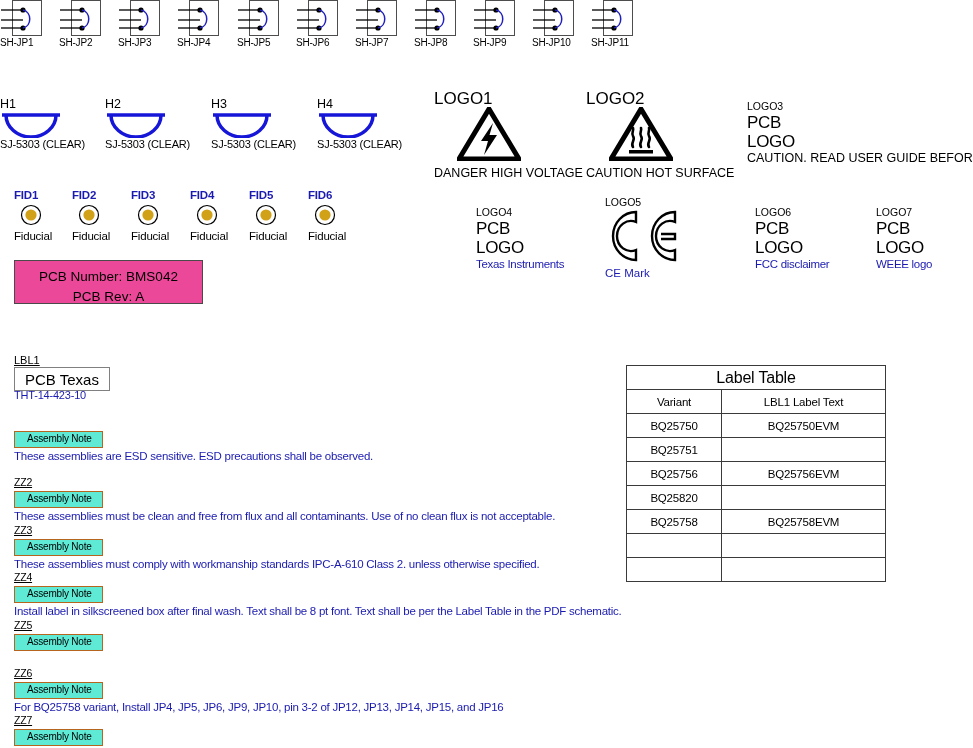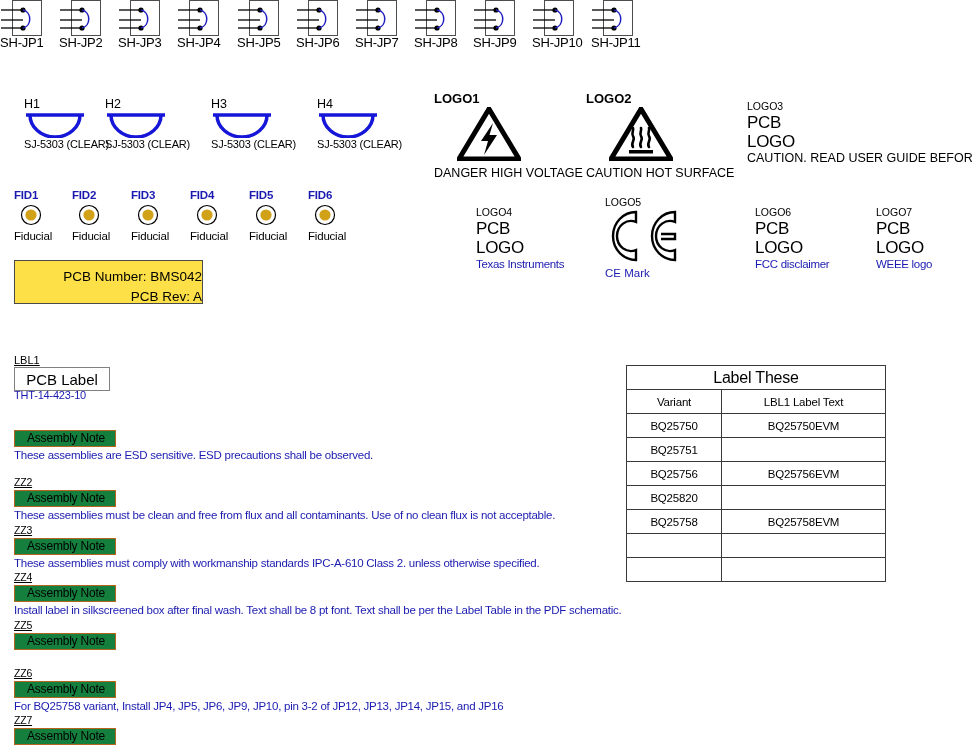--- a/index.html
+++ b/index.html
@@ -23,36 +23,36 @@
     position: relative;
     width: 30px;
     height: 36px;
     margin-left: 12px;
     border: 1px solid #4d4d4d;
     background: #ffffff;
     box-sizing: border-box;
   }
   .jumper-svg { position: absolute; left: -12px; top: 0px; }
   .jumper-label {
-    font-size: 13px;
+    font-size: 10px;
     line-height: 12px;
     margin-top: 1px;
     white-space: nowrap;
     letter-spacing: -0.2px;
   }
 
   
   .bumper { position: absolute; width: 110px; }
   .bumper-ref { font-size: 12.5px; line-height: 14px; }
   .bumper-svg { display: block; margin-top: 1px; }
   .bumper-val { font-size: 11px; line-height: 13px; white-space: nowrap; letter-spacing: -0.2px; }
 
   
   .warn { position: absolute; }
-  .warn-ref { font-size: 13px; line-height: 13px; font-weight: bold; }
+  .warn-ref { font-size: 17px; line-height: 13px; }
   .warn-cap { font-size: 12.5px; line-height: 14px; white-space: nowrap; }
 
   
   .pcblogo { position: absolute; }
   .pcblogo .ref { font-size: 10.5px; line-height: 13px; }
   .pcblogo .big { font-size: 17px; line-height: 19px; letter-spacing: -0.3px; }
   .pcblogo .sub { font-size: 11.5px; line-height: 14px; color: #1a1ab0; white-space: nowrap; letter-spacing: -0.3px;}
   .pcblogo .subblk { font-size: 12.5px; line-height: 15px; color: #000; white-space: nowrap; }
 
   
@@ -62,24 +62,24 @@
 
   
   .fid { position: absolute; width: 60px; text-align: left; }
   .fid-ref { font-size: 11.5px; line-height: 13px; color: #1a1ab0; font-weight: bold; letter-spacing: -0.2px; }
   .fid-dot { margin: 2px 0 0 6px; }
   .fid-val { font-size: 11.5px; line-height: 13px; letter-spacing: -0.2px; }
 
   
   .pcbnum-box {
     position: absolute;
-    background: #fde047;
+    background: #ec4899;
     border: 1px solid #4a4a4a;
     box-sizing: border-box;
-    text-align: right;
+    text-align: center;
     font-size: 13.5px;
     line-height: 20px;
     padding-top: 6px;
   }
 
   
   .lbl-ref { position: absolute; font-size: 11px; line-height: 13px; text-decoration: underline; }
   .lbl-box {
     position: absolute;
     border: 1px solid #808080;
@@ -89,24 +89,24 @@
     font-size: 15px;
     line-height: 24px;
   }
   .lbl-pn { position: absolute; font-size: 11px; line-height: 13px; color: #1a1ab0; letter-spacing: -0.2px; }
 
   
   .note { position: absolute; left: 14px; width: 940px; }
   .note-ref { font-size: 10.5px; line-height: 12px; text-decoration: underline; letter-spacing: -0.2px; }
   .note-badge {
     display: inline-block;
-    background: #15803d;
+    background: #5eead4;
     border: 1px solid #b5651d;
     box-sizing: border-box;
-    font-size: 12px;
+    font-size: 10px;
     line-height: 14px;
     padding: 0px 10px 1px 12px;
     margin-top: 1px;
     letter-spacing: -0.2px;
   }
   .note-text {
     font-size: 11.5px;
     line-height: 14px;
     color: #1a1ab0;
     white-space: nowrap;
@@ -277,21 +277,21 @@
           <circle cx="22" cy="9" r="2.6" fill="#000"></circle>
           <circle cx="22" cy="27" r="2.6" fill="#000"></circle>
           <path d="M22 9 C31 11 31 25 22 27" fill="none" stroke="#2020c0" stroke-width="1.5"></path>
         </svg>
       </div>
       <div class="jumper-label">SH-JP11</div>
     </div>
   </div>
 
 <div id="bumper-row">
-    <div class="bumper" style="left: 0px; top: 97px; padding-left: 24px;">
+    <div class="bumper" style="left: 0px; top: 97px;">
       <div class="bumper-ref">H1</div>
       <svg class="bumper-svg" width="62" height="26" viewBox="0 0 62 26">
         <line x1="2" y1="3" x2="60" y2="3" stroke="#1616d8" stroke-width="3.5"></line>
         <path d="M6 3 A25 22 0 0 0 56 3" fill="none" stroke="#1616d8" stroke-width="3.5"></path>
       </svg>
       <div class="bumper-val">SJ-5303 (CLEAR)</div>
     </div>
     <div class="bumper" style="left: 105px; top: 97px;">
       <div class="bumper-ref">H2</div>
       <svg class="bumper-svg" width="62" height="26" viewBox="0 0 62 26">
@@ -433,31 +433,31 @@
       <div class="fid-val">Fiducial</div>
     </div>
   </div>
 
 <div class="pcbnum-box" style="left:14px; top:260px; width:189px; height:44px;">
   <div>PCB Number: BMS042</div>
   <div>PCB Rev: A</div>
 </div>
 
 <div class="lbl-ref" style="left:14px; top:354px;">LBL1</div>
-<div class="lbl-box" style="left:14px; top:367px; width:96px; height:24px;">PCB Label</div>
+<div class="lbl-box" style="left:14px; top:367px; width:96px; height:24px;">PCB Texas</div>
 <div class="lbl-pn" style="left:14px; top:389px;">THT-14-423-10</div>
 
 <table class="ltable" style="left:626px; top:365px;">
   <colgroup>
       <col class="c1">
       <col class="c2">
     </colgroup>
   <thead>
     <tr>
-        <th class="tbl-title" colspan="2">Label These</th>
+        <th class="tbl-title" colspan="2">Label Table</th>
       </tr>
     <tr>
       <th class="tbl-head">Variant</th>
       <th class="tbl-head">LBL1 Label Text</th>
     </tr>
   </thead>
   <tbody id="label-table-body">
       <tr>
         <td class="tbl-cell">BQ25750</td>
         <td class="tbl-cell">BQ25750EVM</td>

